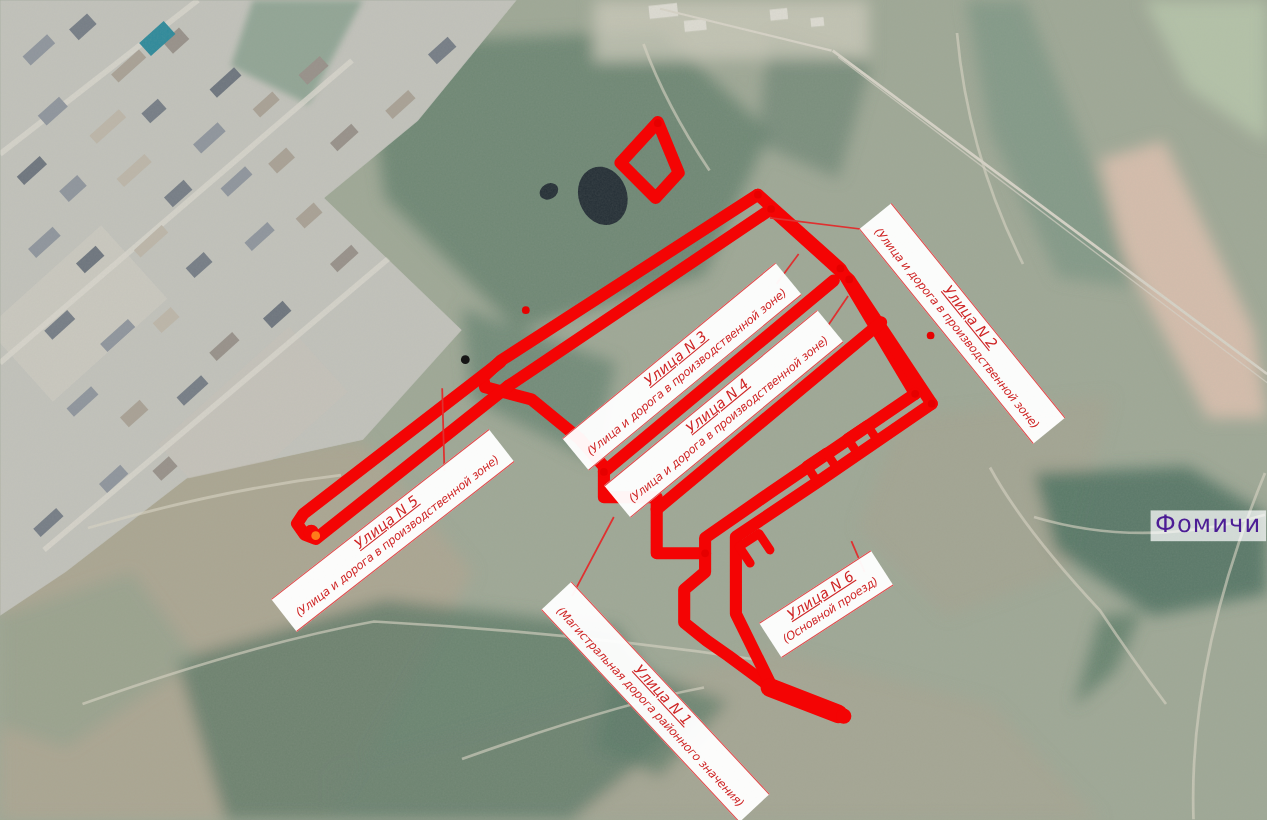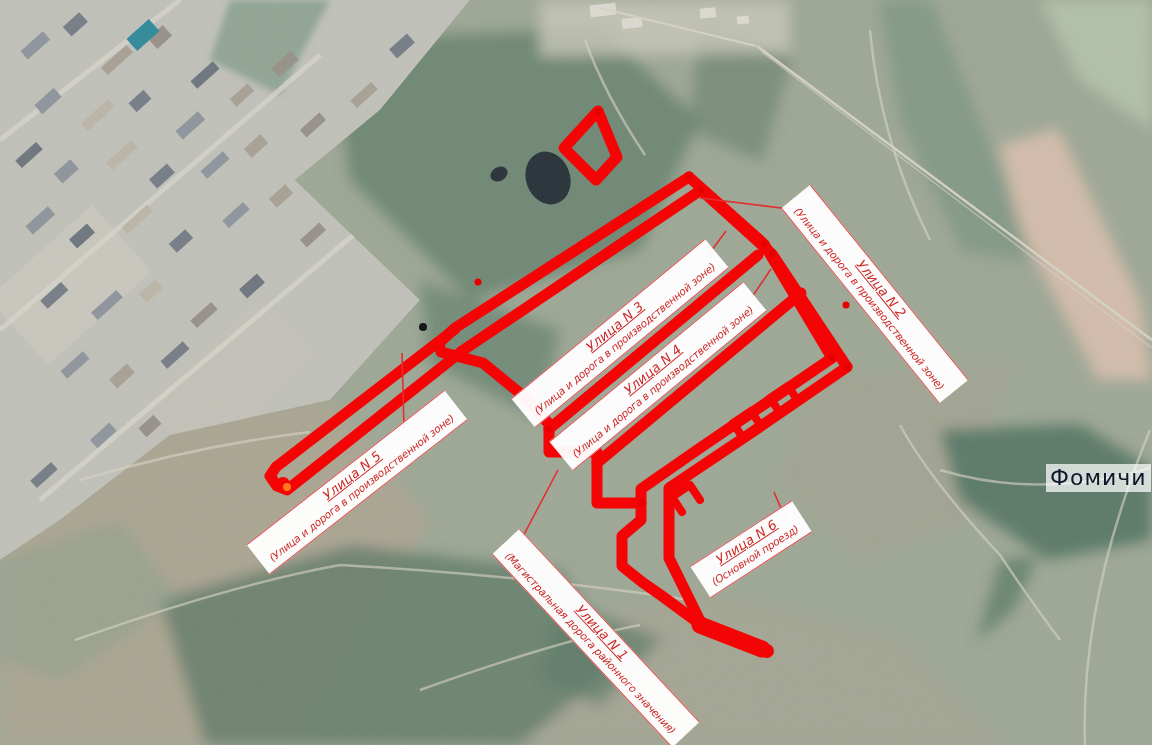--- a/index.html
+++ b/index.html
@@ -13,21 +13,21 @@
     background:rgba(255,255,255,.96);
     color:#cf2626; text-align:center; white-space:nowrap;
     padding:2px 10px 3px; line-height:1.3; font-style:italic;
     border-top:1px solid rgba(216,48,48,.85);
     border-bottom:1px solid rgba(216,48,48,.85);
   }
   .banner .t{display:block; font-size:13px; text-decoration:underline; letter-spacing:.2px;}
   .banner .d{display:block; font-size:10.5px; letter-spacing:-.2px;}
   .place-label{
     position:absolute; z-index:5; left:1046px; top:464px;
-    background:rgba(255,255,255,.72); color:#0f172a;
+    background:rgba(255,255,255,.72); color:#4c1d95;
     font-size:22px; letter-spacing:1px; padding:0 4px; line-height:1.25;
   }
 </style>
 </head>
 <body>
 
 <div class="map-viewport">
 
 <svg width="1152" height="745" viewBox="0 0 1152 745">
   <defs>

